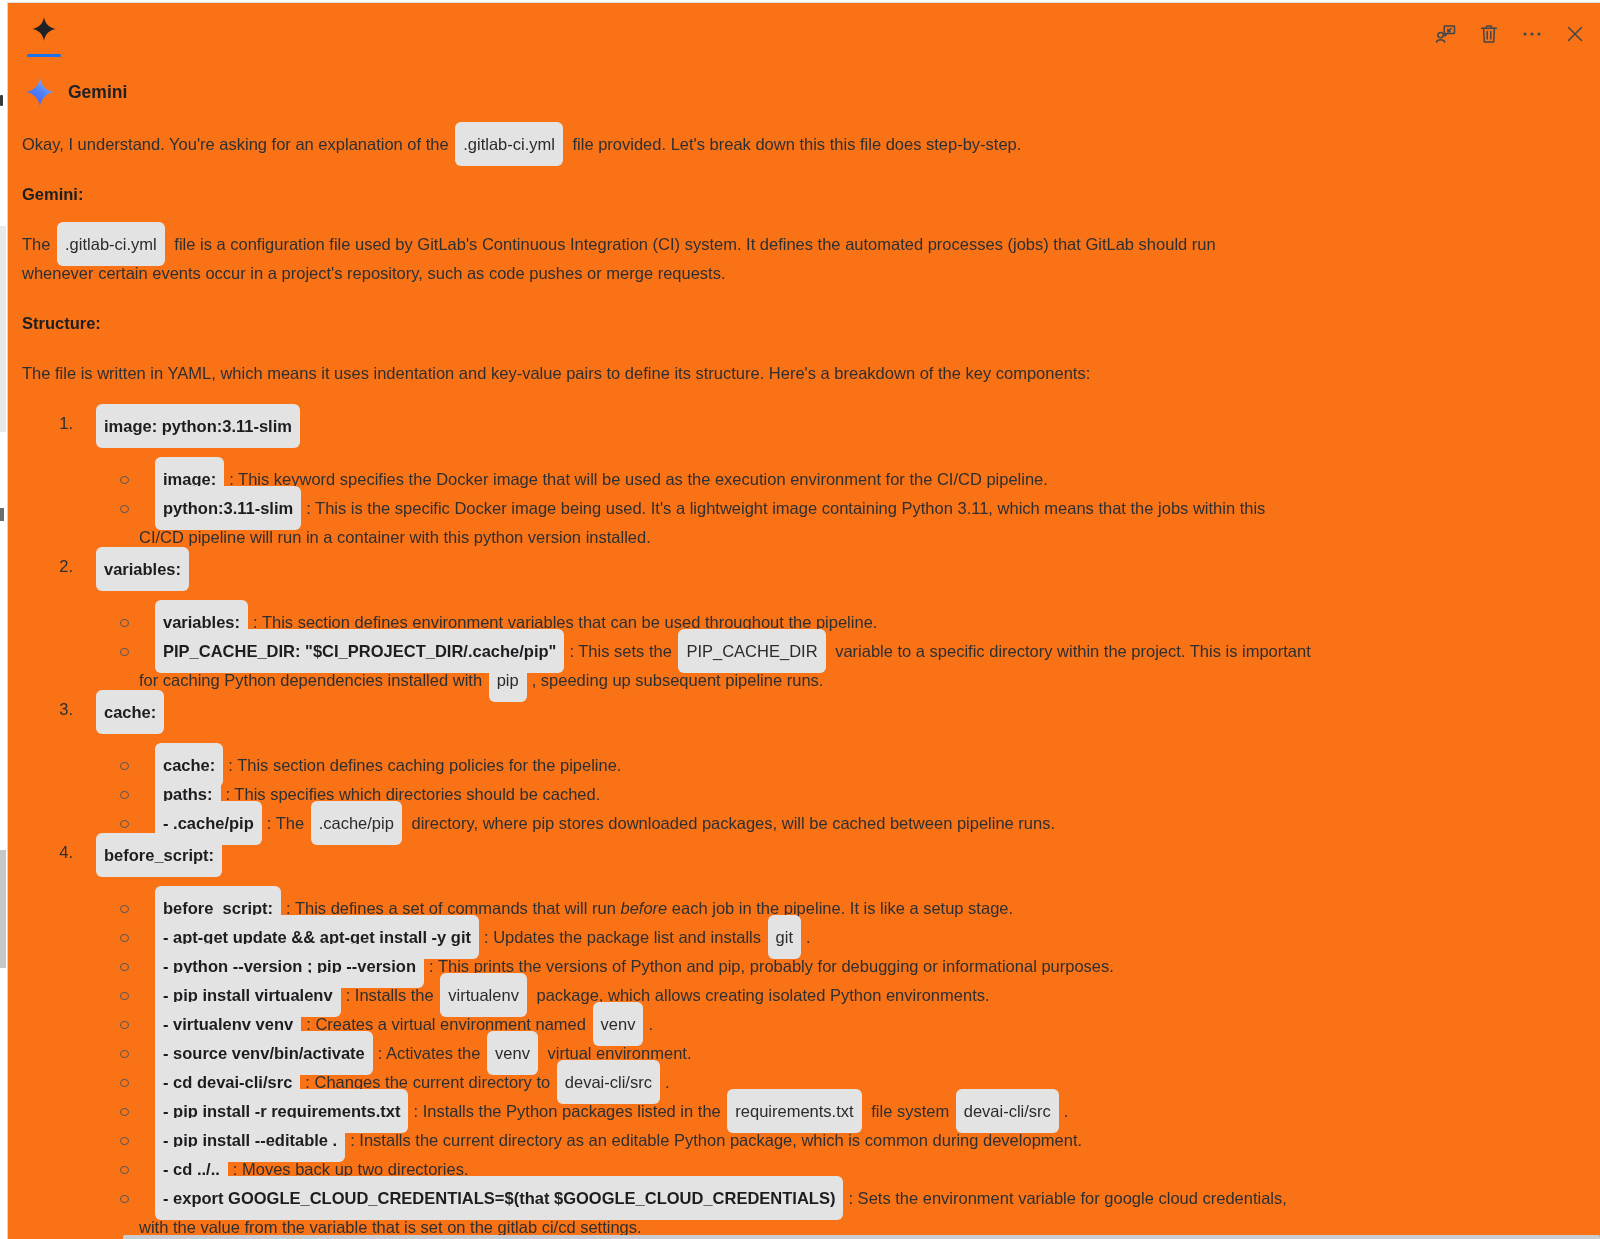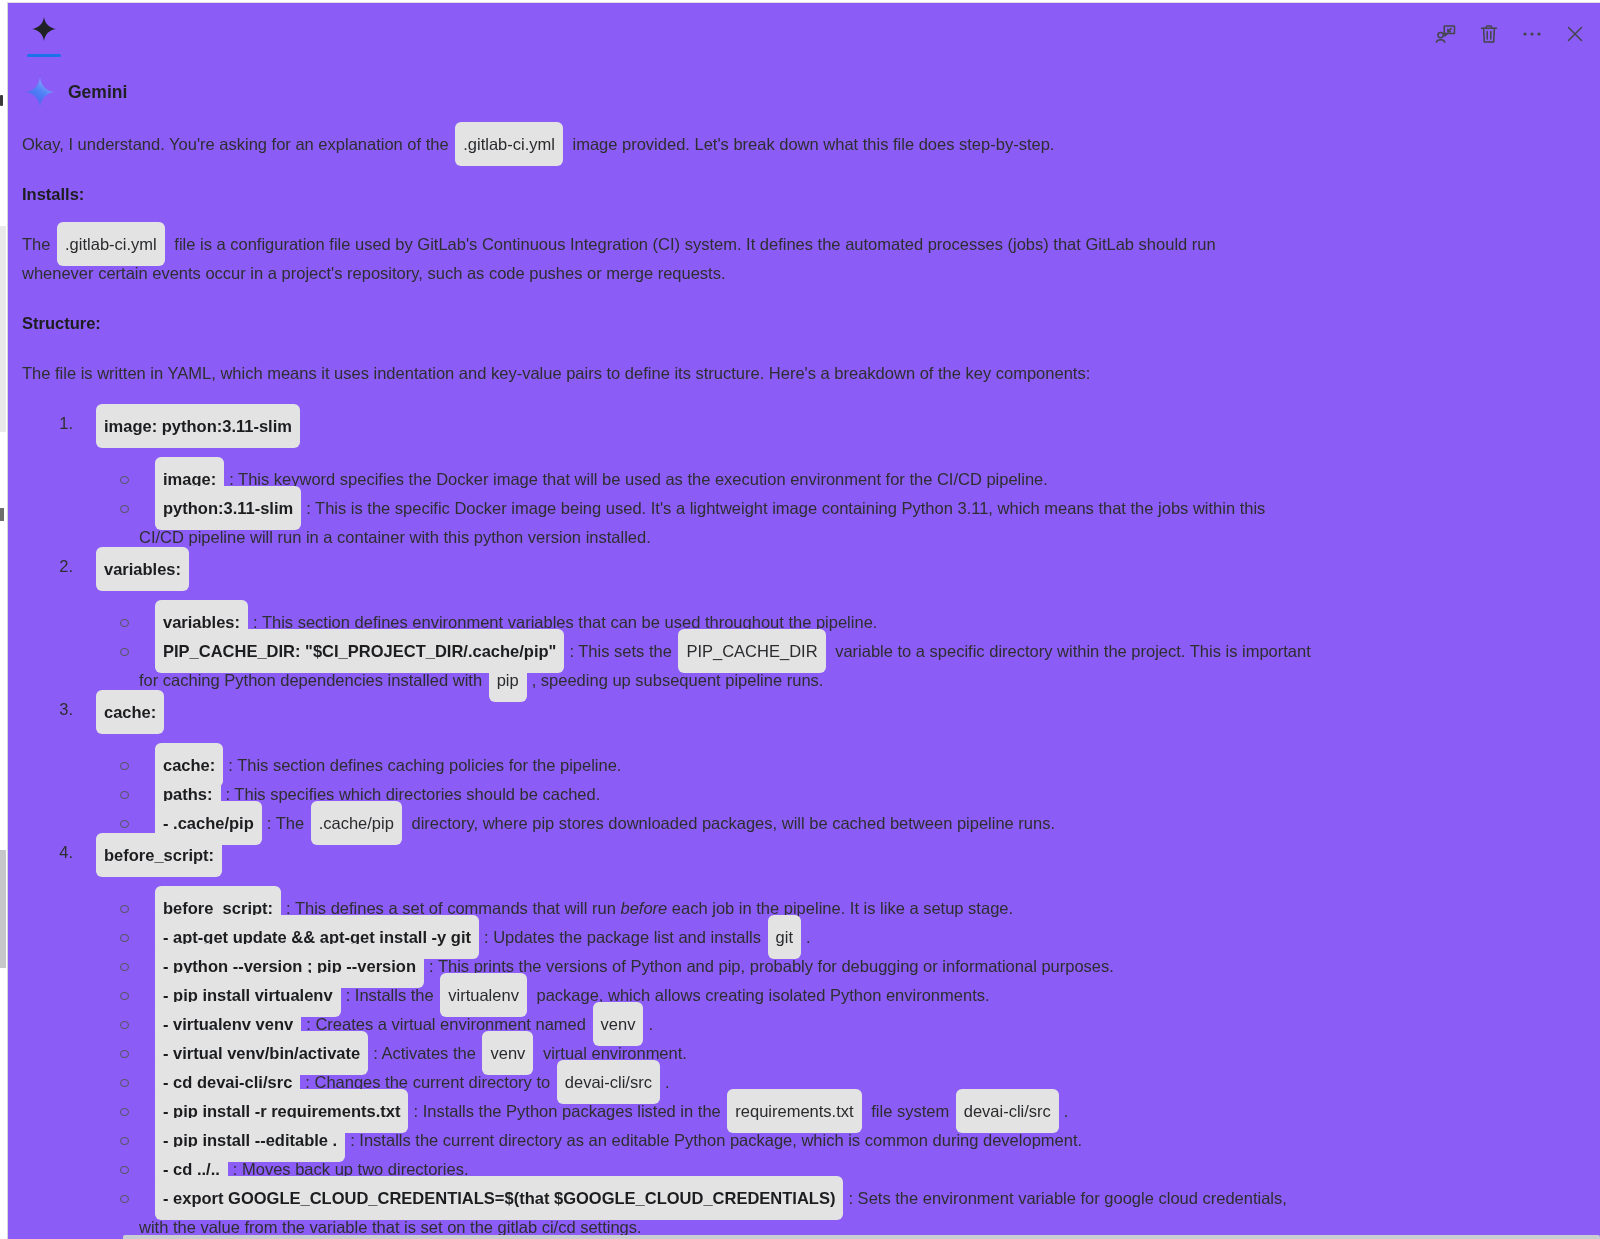--- a/index.html
+++ b/index.html
@@ -11,21 +11,21 @@
   }
   
   .left-strip{position:absolute;left:0;top:0;width:7px;height:1239px;background:#ffffff;}
   .artifact-glyph{position:absolute;left:0;top:95px;width:3px;height:11px;background:#3a3a3a;border-radius:1px;}
   .left-thumb-light{position:absolute;left:0;top:226px;width:6px;height:206px;background:#e9e9e9;}
   .left-tick{position:absolute;left:0;top:508px;width:4px;height:13px;background:#6d6d6d;}
   .left-thumb-dark{position:absolute;left:0;top:850px;width:6px;height:118px;background:#c5c7c9;}
 
   .panel{
     position:absolute;left:7px;top:2px;right:0;bottom:0;
-    background:#8b5cf6;
+    background:#f97316;
     border-top:1px solid #e0e0e0;border-left:1px solid #d6d6d6;
   }
   .topbar{position:relative;height:56px;}
   .tab{position:absolute;left:18px;top:13px;width:36px;height:40px;text-align:center;cursor:pointer;}
   .tab svg{display:block;margin:0 auto;}
   .tab-underline{position:absolute;left:19px;top:51px;width:34px;height:3px;background:#1a73e8;border-radius:2px;}
   .topbar-actions{position:absolute;right:12px;top:18px;display:flex;align-items:center;gap:17px;}
   .icon-btn{width:26px;height:26px;display:flex;align-items:center;justify-content:center;cursor:pointer;border-radius:4px;}
   .icon-btn svg{stroke:#43464a;fill:none;stroke-width:1.5;stroke-linecap:round;stroke-linejoin:round;}
 
@@ -120,22 +120,22 @@
             <stop offset="0%" stop-color="#9ab4ff"></stop>
             <stop offset="50%" stop-color="#4f80f6"></stop>
             <stop offset="100%" stop-color="#4a5bee"></stop>
           </linearGradient>
         </defs>
         <path d="M12 0.5 C12.9 6.8 17.2 11.1 23.5 12 C17.2 12.9 12.9 17.2 12 23.5 C11.1 17.2 6.8 12.9 0.5 12 C6.8 11.1 11.1 6.8 12 0.5 Z" fill="url(#gg)"></path>
       </svg>
       <span class="agent-name">Gemini</span>
     </div>
     <div id="blocks">
-        <div class="para"><span class="seg-text">Okay, I understand. You're asking for an explanation of the </span><span class="chip">.gitlab-ci.yml</span><span class="seg-text"> image provided. Let's break down what this file does step-by-step.</span></div>
-        <div class="heading">Installs:</div>
+        <div class="para"><span class="seg-text">Okay, I understand. You're asking for an explanation of the </span><span class="chip">.gitlab-ci.yml</span><span class="seg-text"> file provided. Let's break down this this file does step-by-step.</span></div>
+        <div class="heading">Gemini:</div>
         <div class="para"><span class="seg-text">The </span><span class="chip">.gitlab-ci.yml</span><span class="seg-text"> file is a configuration file used by GitLab's Continuous Integration (CI) system. It defines the automated processes (jobs) that GitLab should run
 whenever certain events occur in a project's repository, such as code pushes or merge requests.</span></div>
         <div class="heading">Structure:</div>
         <div class="para"><span class="seg-text">The file is written in YAML, which means it uses indentation and key-value pairs to define its structure. Here's a breakdown of the key components:</span></div>
         <div class="olist">
           <div class="oitem">
             <span class="num">1.</span>
             <div class="oitem-body">
               <div class="title-row"><span class="chip chip-bold">image: python:3.11-slim</span></div>
               <div class="bullets">
@@ -170,21 +170,21 @@
           <div class="oitem">
             <span class="num">4.</span>
             <div class="oitem-body">
               <div class="title-row"><span class="chip chip-bold">before_script:</span></div>
               <div class="bullets">
                 <div class="bullet"><span class="chip chip-bold">before_script:</span><span class="seg-text">: This defines a set of commands that will run </span><em>before</em><span class="seg-text"> each job in the pipeline. It is like a setup stage.</span></div>
                 <div class="bullet"><span class="chip chip-bold">- apt-get update &amp;&amp; apt-get install -y git</span><span class="seg-text">: Updates the package list and installs </span><span class="chip">git</span><span class="seg-text">.</span></div>
                 <div class="bullet"><span class="chip chip-bold">- python --version ; pip --version</span><span class="seg-text">: This prints the versions of Python and pip, probably for debugging or informational purposes.</span></div>
                 <div class="bullet"><span class="chip chip-bold">- pip install virtualenv</span><span class="seg-text">: Installs the </span><span class="chip">virtualenv</span><span class="seg-text"> package, which allows creating isolated Python environments.</span></div>
                 <div class="bullet"><span class="chip chip-bold">- virtualenv venv</span><span class="seg-text">: Creates a virtual environment named </span><span class="chip">venv</span><span class="seg-text">.</span></div>
-                <div class="bullet"><span class="chip chip-bold">- virtual venv/bin/activate</span><span class="seg-text">: Activates the </span><span class="chip">venv</span><span class="seg-text"> virtual environment.</span></div>
+                <div class="bullet"><span class="chip chip-bold">- source venv/bin/activate</span><span class="seg-text">: Activates the </span><span class="chip">venv</span><span class="seg-text"> virtual environment.</span></div>
                 <div class="bullet"><span class="chip chip-bold">- cd devai-cli/src</span><span class="seg-text">: Changes the current directory to </span><span class="chip">devai-cli/src</span><span class="seg-text">.</span></div>
                 <div class="bullet"><span class="chip chip-bold">- pip install -r requirements.txt</span><span class="seg-text">: Installs the Python packages listed in the </span><span class="chip">requirements.txt</span><span class="seg-text"> file system </span><span class="chip">devai-cli/src</span><span class="seg-text">.</span></div>
                 <div class="bullet"><span class="chip chip-bold">- pip install --editable .</span><span class="seg-text">: Installs the current directory as an editable Python package, which is common during development.</span></div>
                 <div class="bullet"><span class="chip chip-bold">- cd ../..</span><span class="seg-text">: Moves back up two directories.</span></div>
                 <div class="bullet"><span class="chip chip-bold">- export GOOGLE_CLOUD_CREDENTIALS=$(that $GOOGLE_CLOUD_CREDENTIALS)</span><span class="seg-text">: Sets the environment variable for google cloud credentials,
 with the value from the variable that is set on the gitlab ci/cd settings.</span></div>
               </div>
             </div>
           </div>
         </div>

